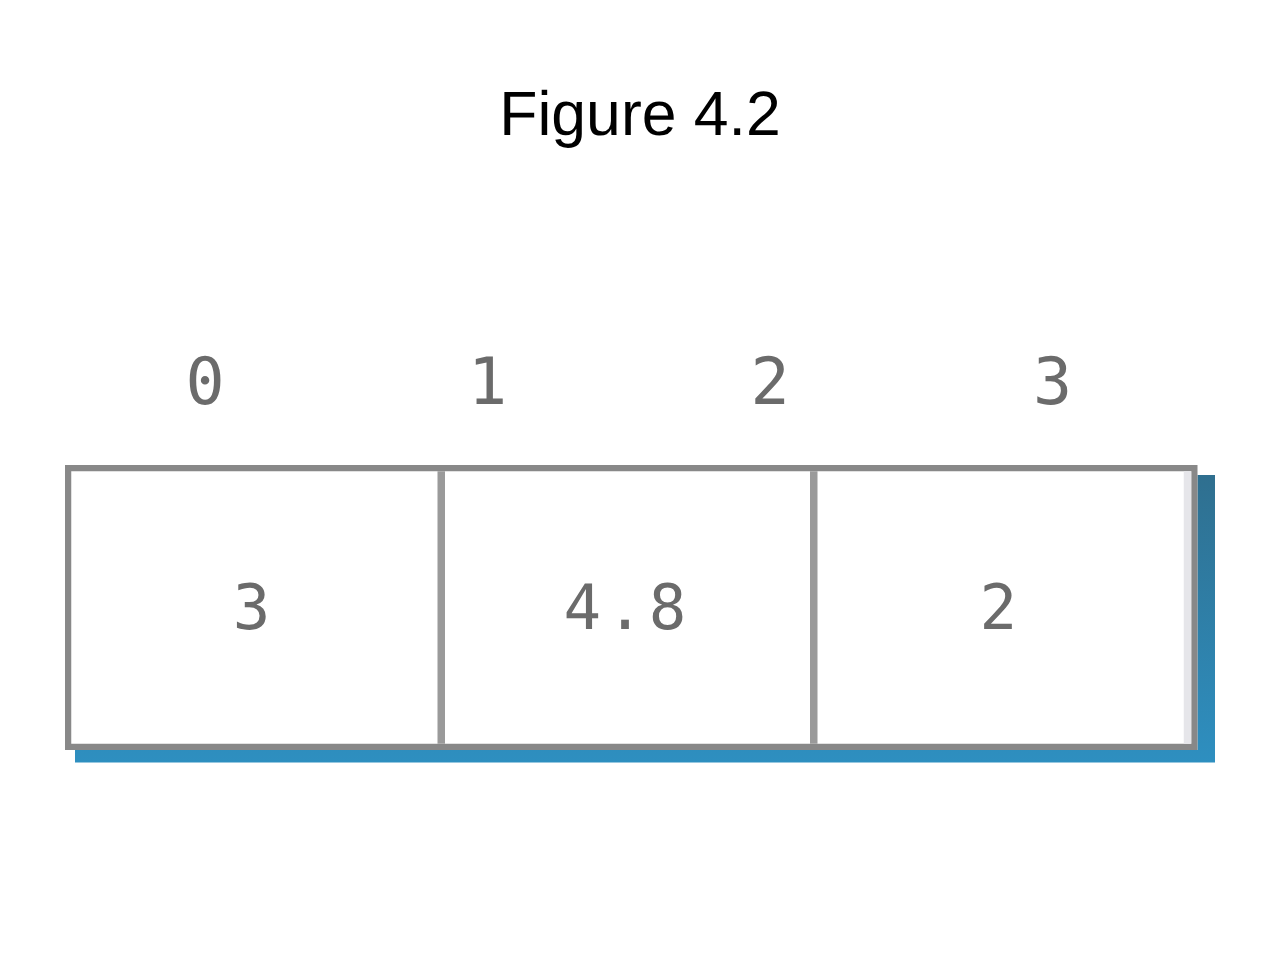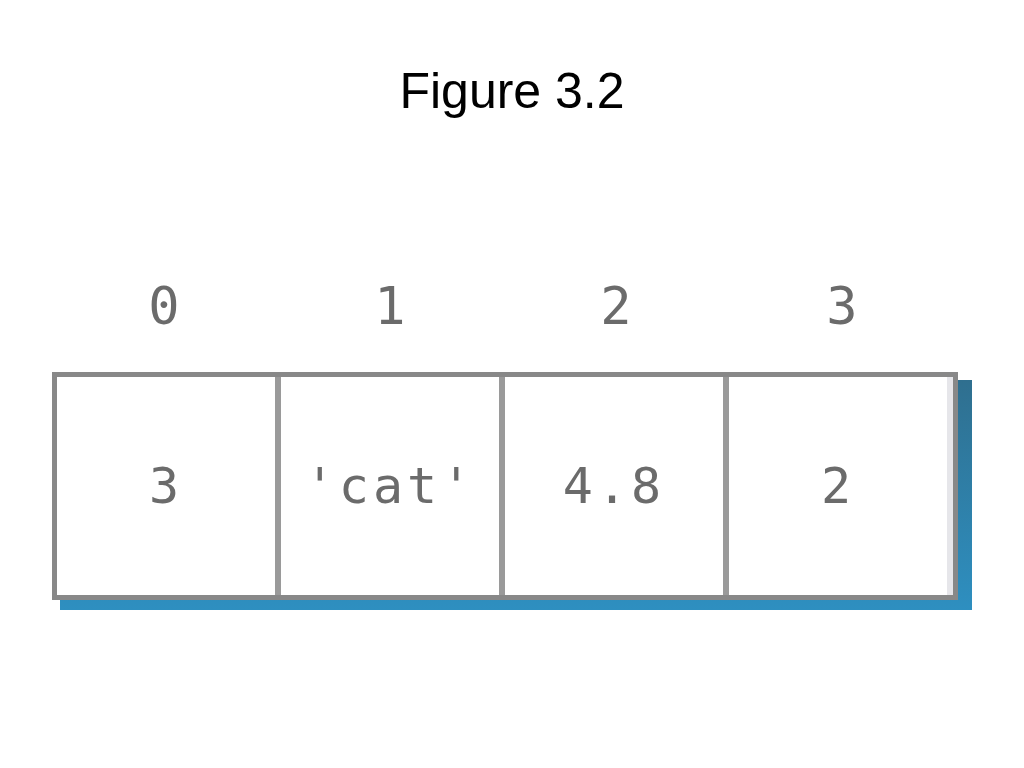--- a/index.html
+++ b/index.html
@@ -28,37 +28,34 @@
     flex:1; position:relative; display:flex; align-items:center; justify-content:center;
     font-family:"DejaVu Sans Mono", monospace; font-size:50px; color:#6b6b6b;
     border-right:6px solid #9a9a9a; box-sizing:border-box;
   }
   .cell:last-child { border-right:6px solid #e6e6ea; }
   .cell .txt { letter-spacing:4px; }
 </style>
 </head>
 <body>
 
-<div class="title">Figure 3.2</div>
+<div class="title">Figure 4.2</div>
 
 <div class="indices">
   <div class="idx" style="left:0">0</div>
   <div class="idx" style="left:226px">1</div>
   <div class="idx" style="left:452px">2</div>
   <div class="idx" style="left:678px">3</div>
 </div>
 
 <div class="shadow"></div>
 
 <div class="table">
   <div class="cell">
     <span class="txt">3</span>
   </div>
   <div class="cell">
-    <span class="txt">'cat'</span>
-  </div>
-  <div class="cell">
     <span class="txt">4.8</span>
   </div>
   <div class="cell">
     <span class="txt">2</span>
   </div>
 </div>
 
 </body></html>

